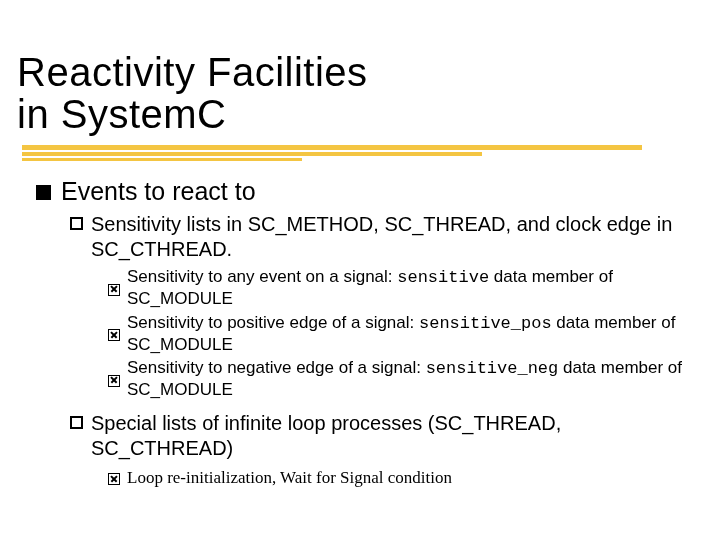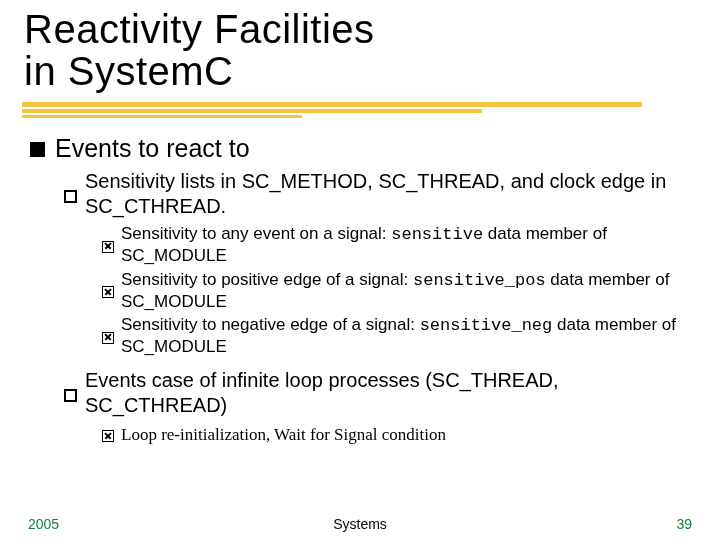--- a/index.html
+++ b/index.html
@@ -1,28 +1,28 @@
 <!DOCTYPE html>
 <html><head>
 <meta charset="utf-8">
 <style>
   * { margin: 0; padding: 0; box-sizing: border-box; }
   html, body { width: 720px; height: 540px; background: #fff; font-family: Verdana, Geneva, sans-serif; }
   .slide { width: 720px; height: 540px; position: relative; padding: 0; }
-  .title-wrap { padding: 8px 0 0 24px; }
+  .title-wrap { padding: 8px 0 0 17px; margin-top: 43px; }
   .title { font-family: Impact, 'Arial Black', sans-serif; font-weight: 400; font-size: 40px; line-height: 1.05; color: #000; letter-spacing: 0.5px; }
   .hr-wrap { margin: 10px 0 16px 22px; width: 620px; }
   .hr1 { height: 5px; background: #f4c542; width: 620px; }
   .hr2 { height: 4px; background: #f4c542; width: 460px; margin-top: 2px; }
   .hr3 { height: 3px; background: #f4c542; width: 280px; margin-top: 2px; }
-  .content { padding: 0 30px 0 30px; }
+  .content { padding: 0 30px 0 30px; margin-left: 6px; }
   .l1 { display: flex; align-items: flex-start; margin-bottom: 6px; }
   .l1 .bullet { width: 15px; height: 15px; background: #000; margin-top: 8px; margin-right: 10px; flex-shrink: 0; }
   .l1 .text { font-size: 25px; font-weight: 400; color: #000; }
-  .l2 { display: flex; align-items: center; margin-left: 34px; margin-bottom: 4px; margin-top: 4px; }
+  .l2 { display: flex; align-items: flex-start; margin-left: 34px; margin-bottom: 4px; margin-top: 4px; }
   .l2 .bullet { width: 13px; height: 13px; border: 2px solid #000; background: #fff; margin-top: 5px; margin-right: 8px; flex-shrink: 0; }
   .l2 .text { font-size: 20px; font-weight: 400; color: #000; line-height: 1.25; }
   .l3 { display: flex; align-items: center; margin-left: 72px; margin-bottom: 2px; margin-top: 2px; }
   .l3 .bullet { width: 12px; height: 12px; border: 1.5px solid #000; background: #fff; margin-top: 4px; margin-right: 7px; flex-shrink: 0; position: relative; }
   .l3 .bullet::before, .l3 .bullet::after { content: ''; position: absolute; background: #000; }
   .l3 .bullet::before { width: 8px; height: 1.5px; top: 3.5px; left: 0.5px; transform: rotate(45deg); }
   .l3 .bullet::after { width: 8px; height: 1.5px; top: 3.5px; left: 0.5px; transform: rotate(-45deg); }
   .l3 .text { font-size: 17px; font-weight: 400; color: #000; line-height: 1.25; }
   .mono { font-family: 'Courier New', Courier, monospace; }
   .footer { position: absolute; bottom: 8px; left: 0; width: 720px; display: flex; justify-content: space-between; align-items: flex-end; padding: 0 28px; font-size: 14px; color: #15803d; }
@@ -68,21 +68,21 @@
       <div class="text"><span>Sensitivity to positive edge of a signal: </span><span class="mono">sensitive_pos</span><span> data member of SC_MODULE</span></div>
     </div>
 
     <div class="l3">
       <div class="bullet"></div>
       <div class="text"><span>Sensitivity to negative edge of a signal: </span><span class="mono">sensitive_neg</span><span> data member of SC_MODULE</span></div>
     </div>
 
     <div class="l2" style="margin-top:10px;">
       <div class="bullet"></div>
-      <div class="text">Events case of infinite loop processes (SC_THREAD, SC_CTHREAD)</div>
+      <div class="text">Special lists of infinite loop processes (SC_THREAD, SC_CTHREAD)</div>
     </div>
 
     <div class="l3" style="margin-top:6px;font-family:Liberation Serif, serif;">
       <div class="bullet"></div>
       <div class="text">Loop re-initialization, Wait for Signal condition</div>
     </div>
 
   </div>
 
   <div class="footer">

